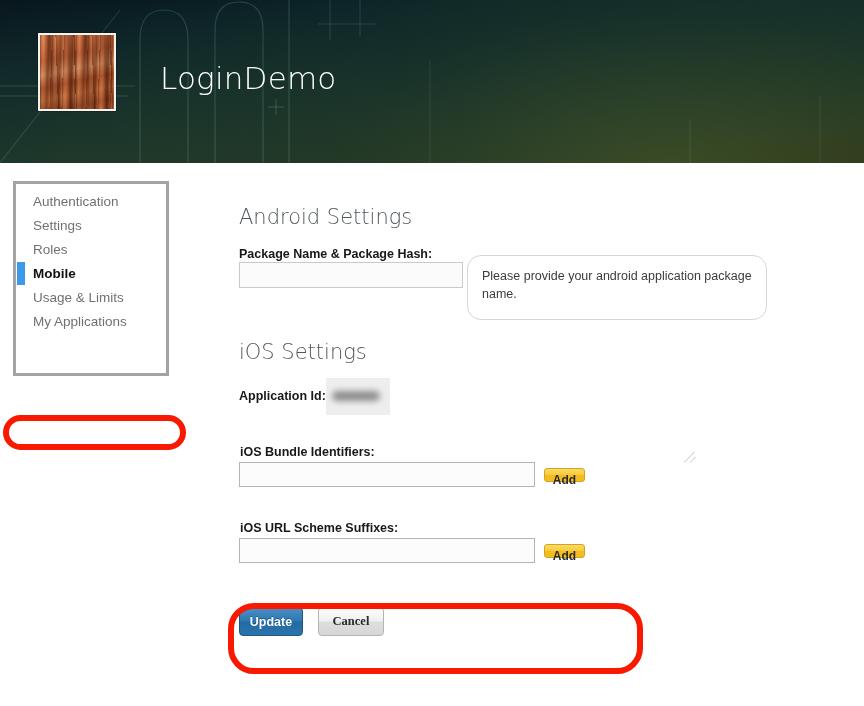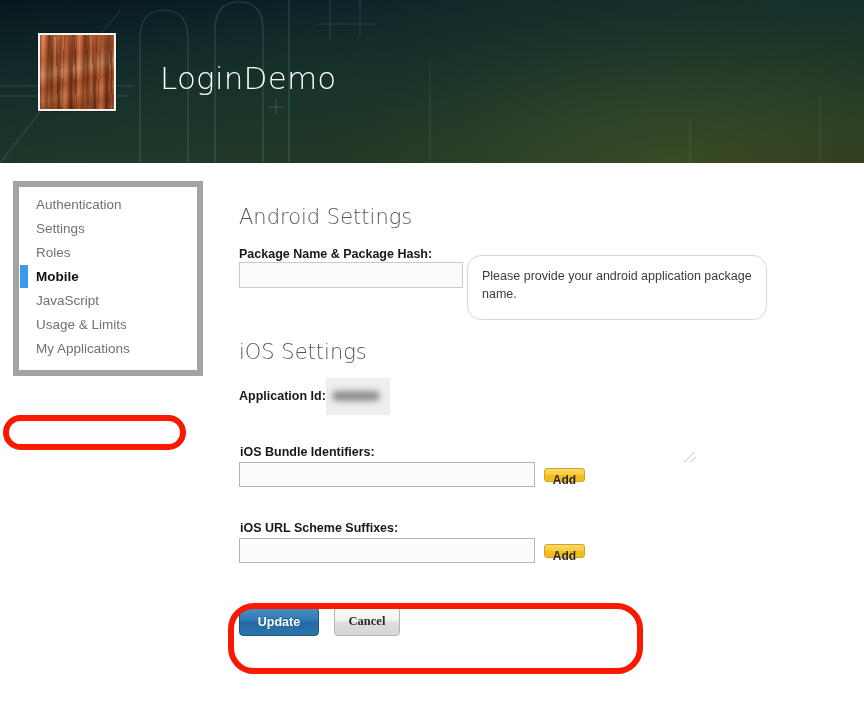--- a/index.html
+++ b/index.html
@@ -64,23 +64,23 @@
     width: 864px;
     height: 543px;
     background: #ffffff;
   }
 
   
   #sidebar-nav {
     position: absolute;
     left: 13px;
     top: 18px;
-    width: 190px;
+    width: 156px;
     height: 195px;
-    border: 6px solid #a3a3a3;
+    border: 3px solid #a3a3a3;
     background: #ffffff;
   }
   .nav-item {
     position: relative;
     height: 24px;
     line-height: 24px;
     padding-left: 17px;
     font-size: 13.5px;
     color: #6e7275;
     cursor: pointer;
@@ -223,21 +223,21 @@
     background: linear-gradient(180deg, #fbdb67 0%, #f7cb3c 48%, #f3bc1e 52%, #f2bd24 100%);
     color: #2a2a2a;
     font-size: 12px;
     font-weight: bold;
     font-family: "Liberation Sans", sans-serif;
     cursor: pointer;
     padding: 0;
     line-height: 23px;
   }
   #update-button {
-    width: 80px;
+    width: 64px;
     height: 29px;
     border: 1px solid #1f577f;
     border-radius: 4px;
     background: linear-gradient(180deg, #4a8fc4 0%, #2e7ab4 46%, #246aa3 52%, #2a74ac 100%);
     color: #ffffff;
     font-size: 12.5px;
     font-weight: bold;
     font-family: "Liberation Sans", sans-serif;
     cursor: pointer;
     text-shadow: 0 -1px 0 rgba(0,0,0,0.30);
@@ -317,23 +317,20 @@
       <span>Settings</span>
     </div>
     <div class="nav-item">
       <span>Roles</span>
     </div>
     <div class="nav-item active">
       <span class="active-bar"></span>
       <span>Mobile</span>
     </div>
     <div class="nav-item">
-      <span>JavaScript</span>
-    </div>
-    <div class="nav-item">
       <span>Usage &amp; Limits</span>
     </div>
     <div class="nav-item">
       <span>My Applications</span>
     </div>
   </nav>
 
   <div id="anno-mobile"></div>
 
   <div id="main-panel">

